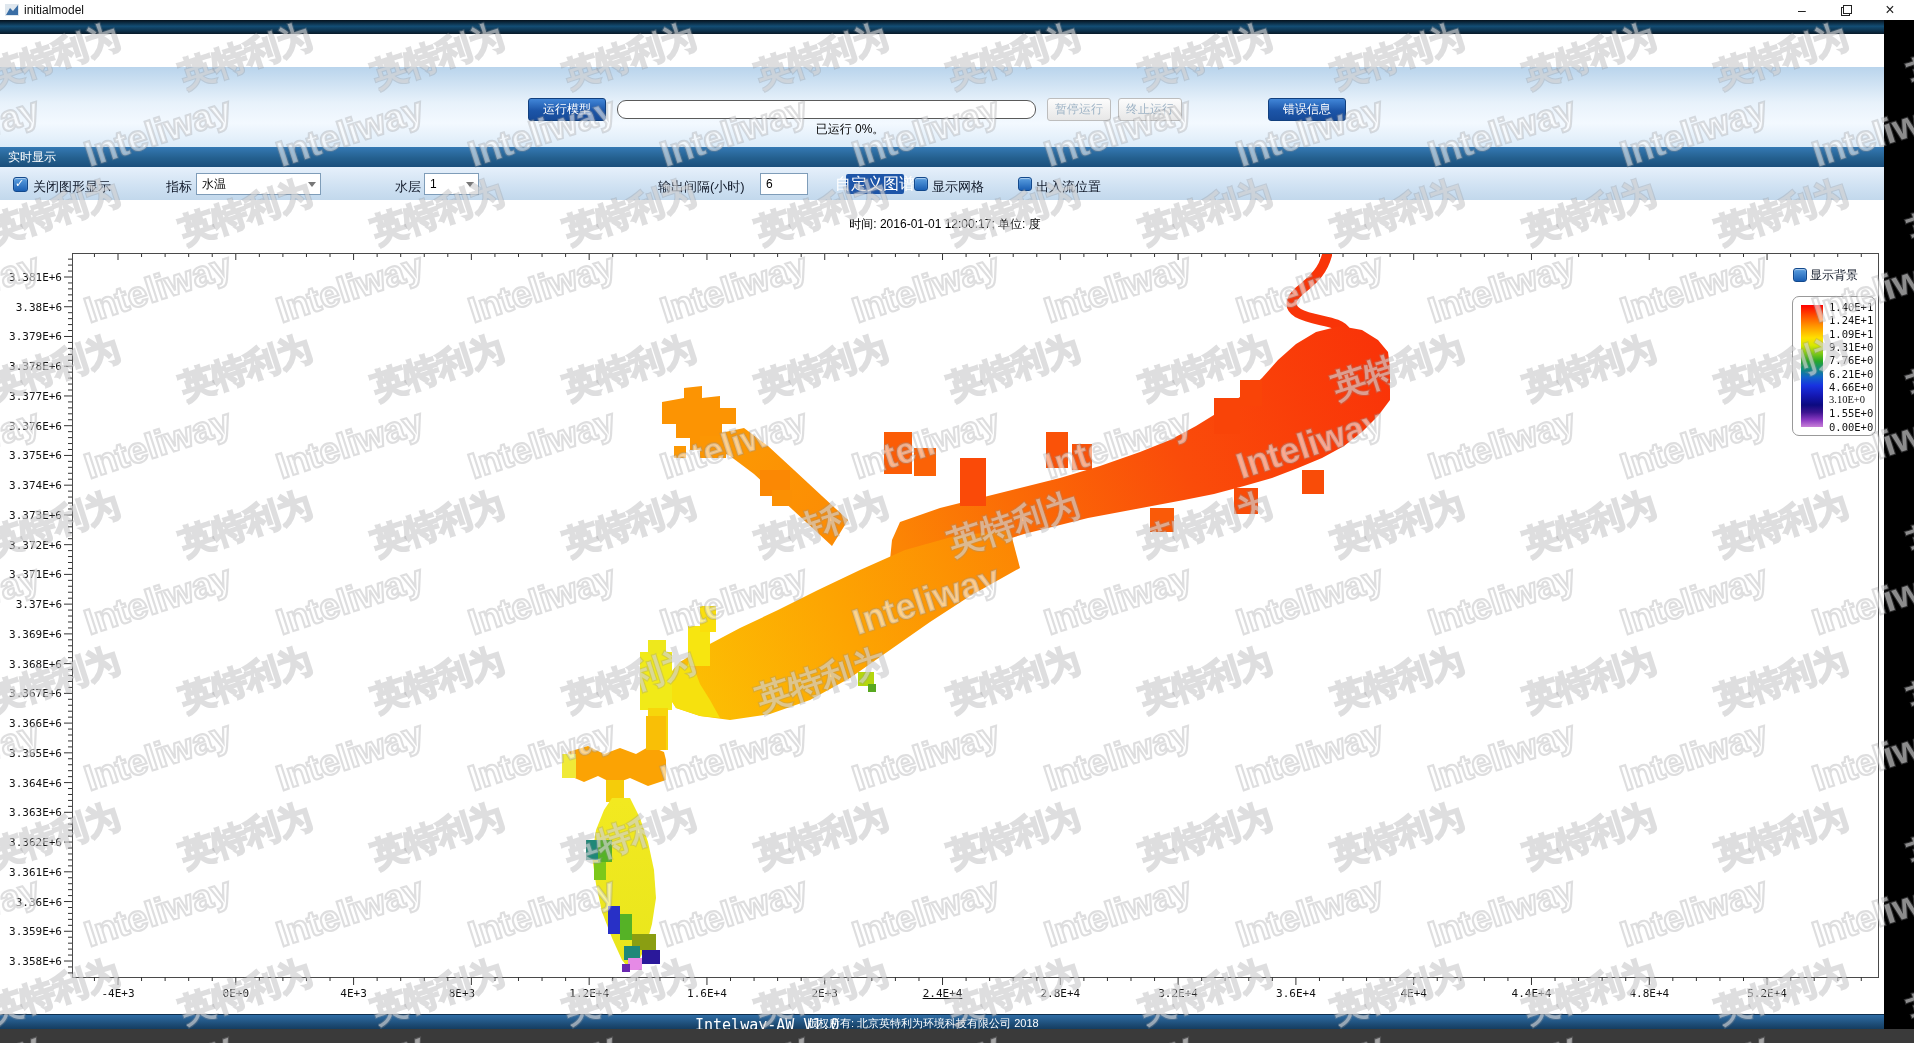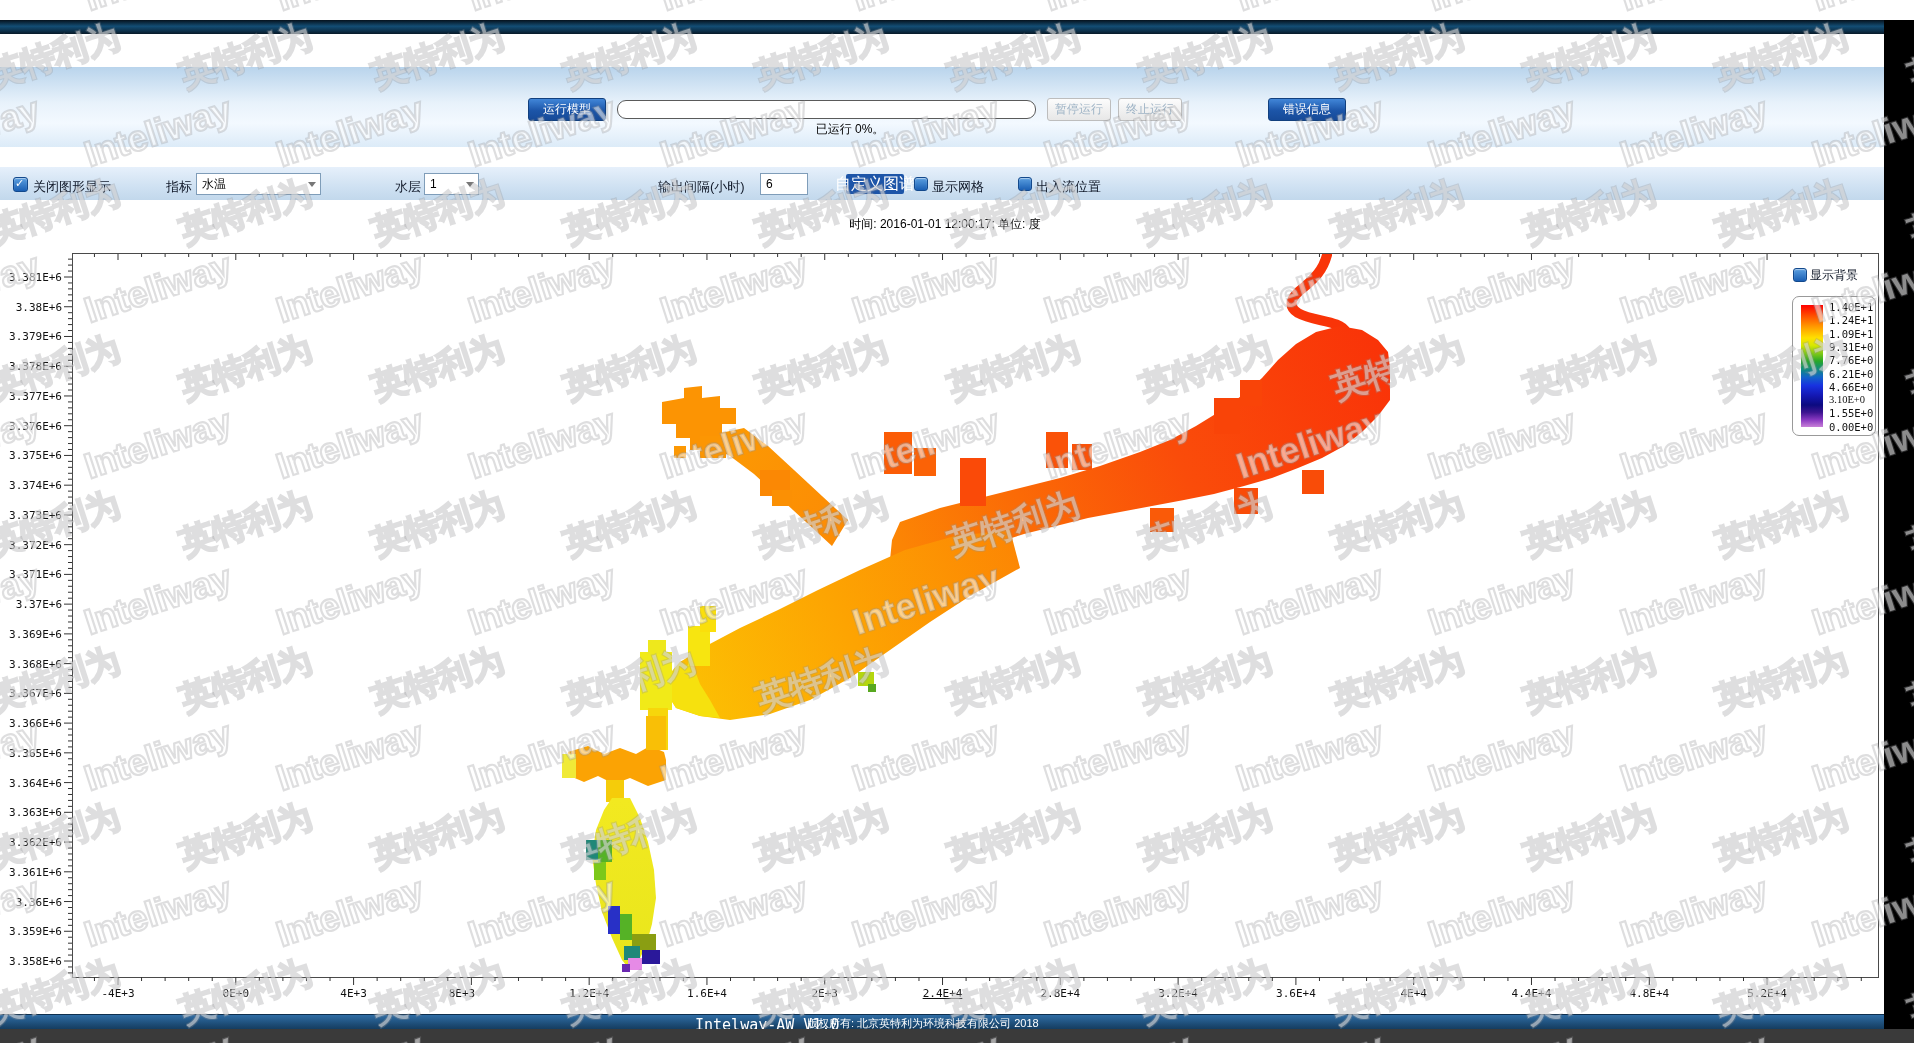--- a/index.html
+++ b/index.html
@@ -76,34 +76,50 @@
   
   .wm-layer{position:absolute;left:0;top:0;width:1914px;height:1043px;overflow:hidden;pointer-events:none;z-index:10;}
   .wm{position:absolute;font-weight:bold;white-space:nowrap;transform:rotate(-18deg);
     color:rgba(255,255,255,.55);-webkit-text-stroke:2.2px rgba(145,145,150,.30);}
 </style>
 </head>
 <body>
 
 <div class="screen">
 
+  <div class="titlebar">
+    <svg class="app-icon" viewBox="0 0 14 14">
+      <rect x="0" y="1" width="14" height="12" fill="#dfe7ee"></rect>
+      <path d="M1,12 L5,5 8,8 13,2 13,12 Z" fill="#3a6ea5"></path>
+    </svg>
+    <span class="app-title">initialmodel</span>
+    <div class="winbtn" style="left:1782px;">–</div>
+    <div class="winbtn" style="left:1826px;">
+      <span class="restore-glyph">
+          <i class="b"></i>
+          <i class="a"></i>
+        </span>
+    </div>
+    <div class="winbtn" style="left:1870px;font-size:16px;">×</div>
+  </div>
 
   <div class="navy-strip"></div>
 
   <div class="toolbar">
     <div class="btn btn-blue" style="left:528px;top:31px;width:76px;height:21px;">运行模型</div>
     <div class="pbar" style="top:33px;">
       <div class="pfill" id="progress-fill" style="width: 0%;"></div>
     </div>
     <div class="ptext" style="top:54px;">已运行 0%。</div>
     <div class="btn btn-disabled" style="left:1047px;top:31px;width:62px;height:21px;">暂停运行</div>
     <div class="btn btn-disabled" style="left:1118px;top:31px;width:62px;height:21px;">终止运行</div>
     <div class="btn btn-blue" style="left:1268px;top:31px;width:76px;height:21px;">错误信息</div>
   </div>
 
+  <div class="rt-header">实时显示</div>
   <div class="controls">
     <span class="cbx checked" id="cb-close-graphics" style="left:13px;top:10px;"></span>
     <span class="ctl-label" style="left:33px;top:11px;">关闭图形显示</span>
 
     <span class="ctl-label" style="left:166px;top:11px;">指标</span>
     <div class="sel" style="left:196px;top:6px;width:125px;">
       <span>水温</span>
       <span class="chev"></span>
     </div>
 

